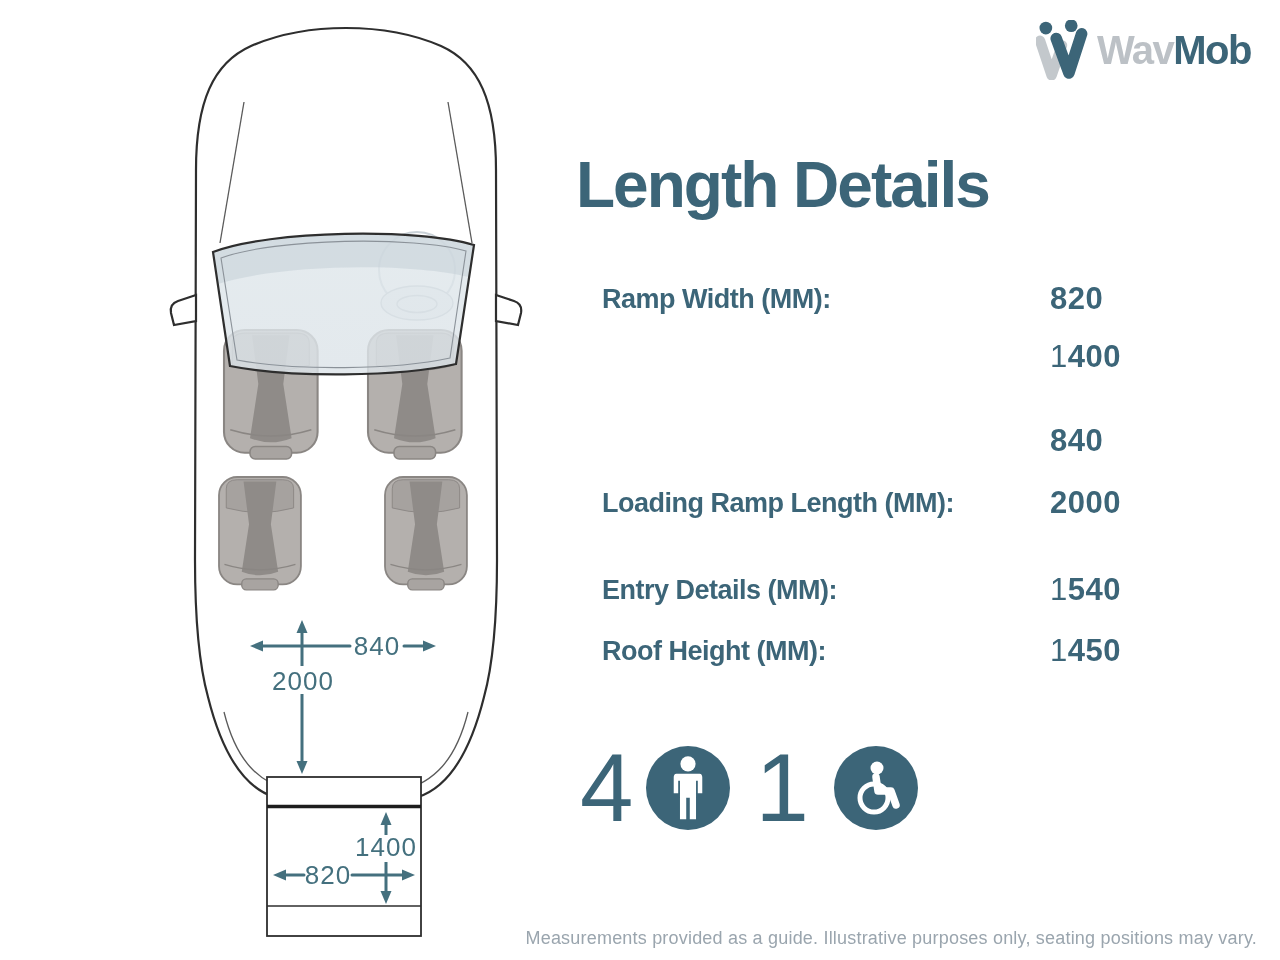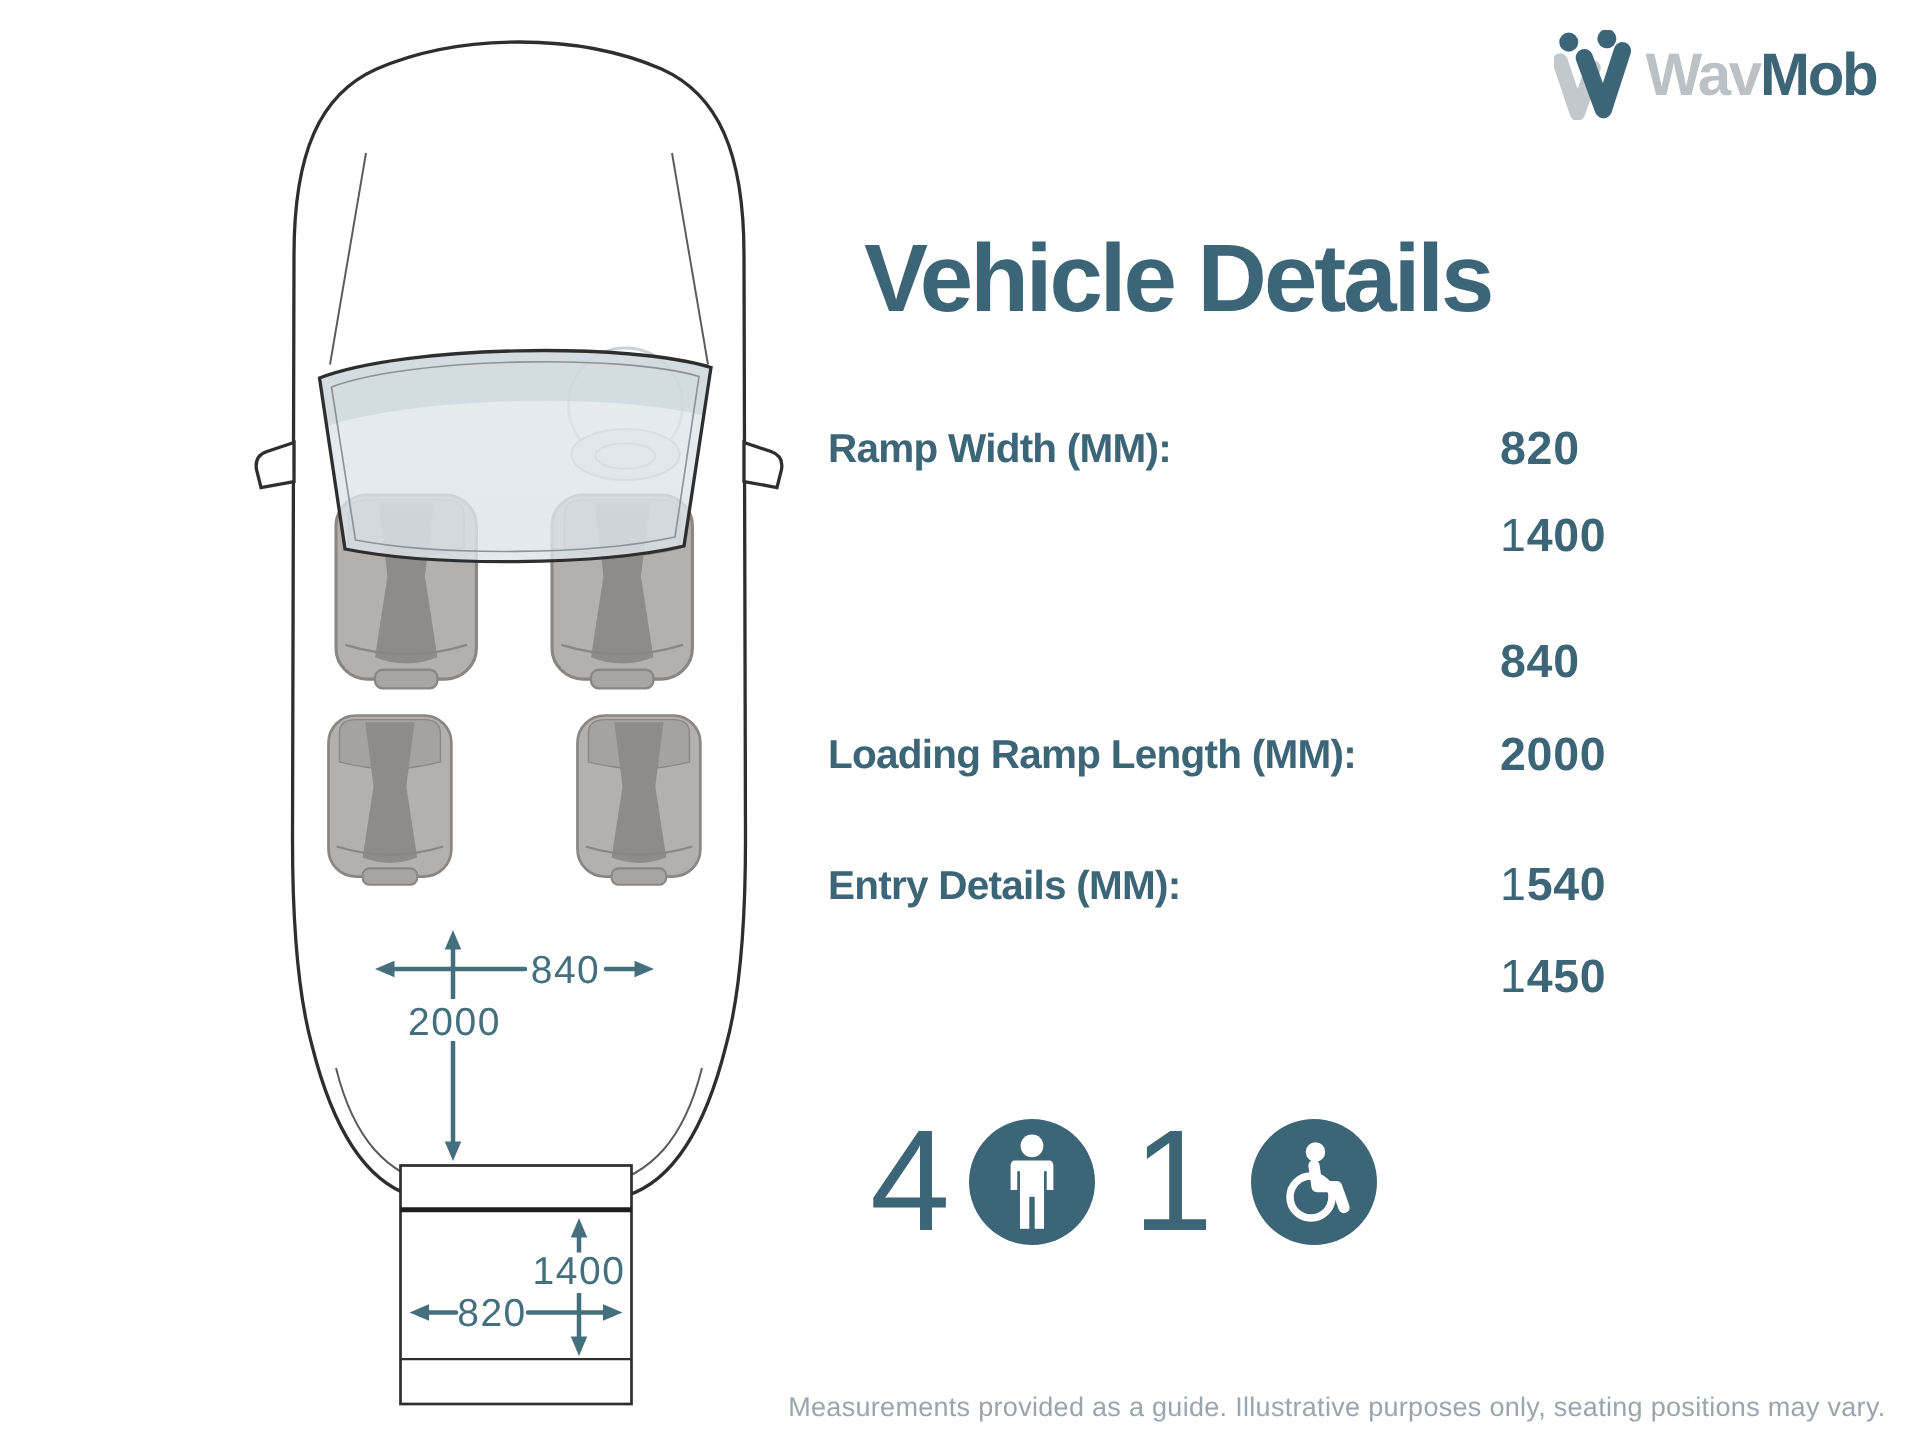--- a/index.html
+++ b/index.html
@@ -15,21 +15,21 @@
   .logo-mark{width:52px;height:60px;}
   .logo-text{font-size:40px;font-weight:700;letter-spacing:-1.5px;line-height:60px;white-space:nowrap;}
   .logo-text .gray{color:var(--logo-gray);}
   .logo-text .teal{color:var(--teal);}
 
   
   .title{position:absolute;left:576px;top:148px;font-size:64px;font-weight:800;
          letter-spacing:-2px;color:var(--teal);white-space:nowrap;}
 
   
-  .spec-row{position:absolute;left:552px;width:620px;height:42px;line-height:42px;white-space:nowrap;}
+  .spec-row{position:absolute;left:602px;width:620px;height:42px;line-height:42px;white-space:nowrap;}
   .spec-label{display:inline-block;font-size:27px;font-weight:700;letter-spacing:-0.5px;color:var(--teal);}
   .spec-value{position:absolute;left:448px;top:0;font-size:31px;font-weight:700;letter-spacing:0.5px;color:var(--teal);}
   .spec-value .lt{font-weight:400;}
   .r1{top:278px}.r2{top:336px}.r3{top:420px}.r4{top:482px}.r5{top:569px}.r6{top:630px}
 
   
   .capacity{position:absolute;left:580px;top:740px;height:96px;display:flex;align-items:center;}
   .cap-num{font-size:96px;font-weight:400;color:var(--teal);line-height:96px;}
   .badge{border-radius:50%;background:var(--teal);display:flex;align-items:center;justify-content:center;}
   .badge.person{width:84px;height:84px;margin-left:13px;}
@@ -143,41 +143,42 @@
   <div class="logo">
     <svg class="logo-mark" viewBox="0 0 44 52">
       <polyline points="3,18 13,48 22,22" fill="none" stroke="#c3c8cc" stroke-width="9" stroke-linecap="round" stroke-linejoin="round"></polyline>
       <polyline points="17,16 28,46 39,12" fill="none" stroke="#3c6578" stroke-width="10" stroke-linecap="round" stroke-linejoin="round"></polyline>
       <circle cx="8" cy="7" r="5.5" fill="#3c6578"></circle>
       <circle cx="30" cy="5" r="5.5" fill="#3c6578"></circle>
     </svg>
     <div class="logo-text"><span class="gray">Wav</span><span class="teal">Mob</span></div>
   </div>
 
-  <div class="title">Vehicle Details</div>
+  <div class="title">Length Details</div>
 
   <div class="spec-row r1">
     <span class="spec-label">Ramp Width (MM):</span>
     <span class="spec-value">820</span>
   </div>
   <div class="spec-row r2">
     <span class="spec-value"><span class="lt">1</span>400</span>
   </div>
   <div class="spec-row r3">
     <span class="spec-value">840</span>
   </div>
   <div class="spec-row r4">
     <span class="spec-label">Loading Ramp Length (MM):</span>
     <span class="spec-value">2000</span>
   </div>
   <div class="spec-row r5">
     <span class="spec-label">Entry Details (MM):</span>
     <span class="spec-value"><span class="lt">1</span>540</span>
   </div>
   <div class="spec-row r6">
+    <span class="spec-label">Roof Height (MM):</span>
     <span class="spec-value"><span class="lt">1</span>450</span>
   </div>
 
   <div class="capacity">
     <span class="cap-num">4</span>
     <span class="badge person">
       <svg width="60" height="66" viewBox="-22 -36 44 74">
         <circle cx="0" cy="-26" r="8.5" fill="#ffffff"></circle>
         <path fill="#ffffff" d="M -13 -15 L 13 -15 C 15 -15 16 -13 16 -11 L 16 7 L 11 7 L 11 -7 L 9 -7
                  L 9 36 L 2 36 L 2 12 L -2 12 L -2 36 L -9 36 L -9 -7 L -11 -7 L -11 7 L -16 7 L -16 -11

